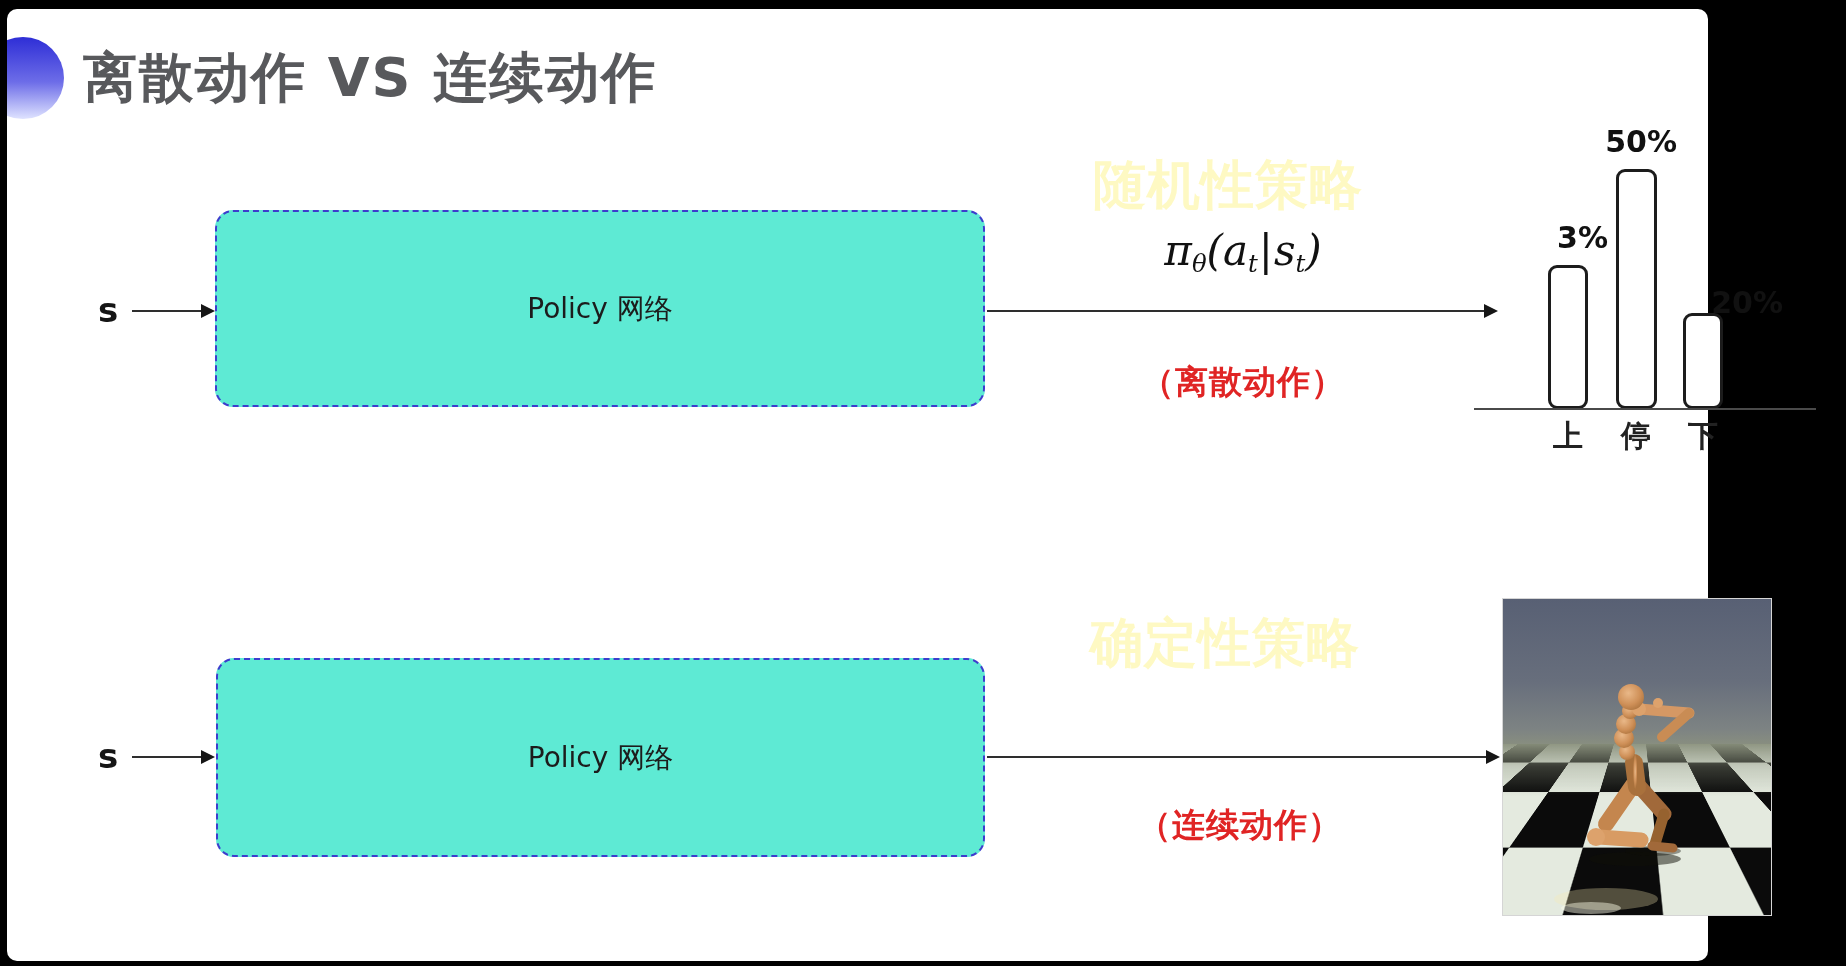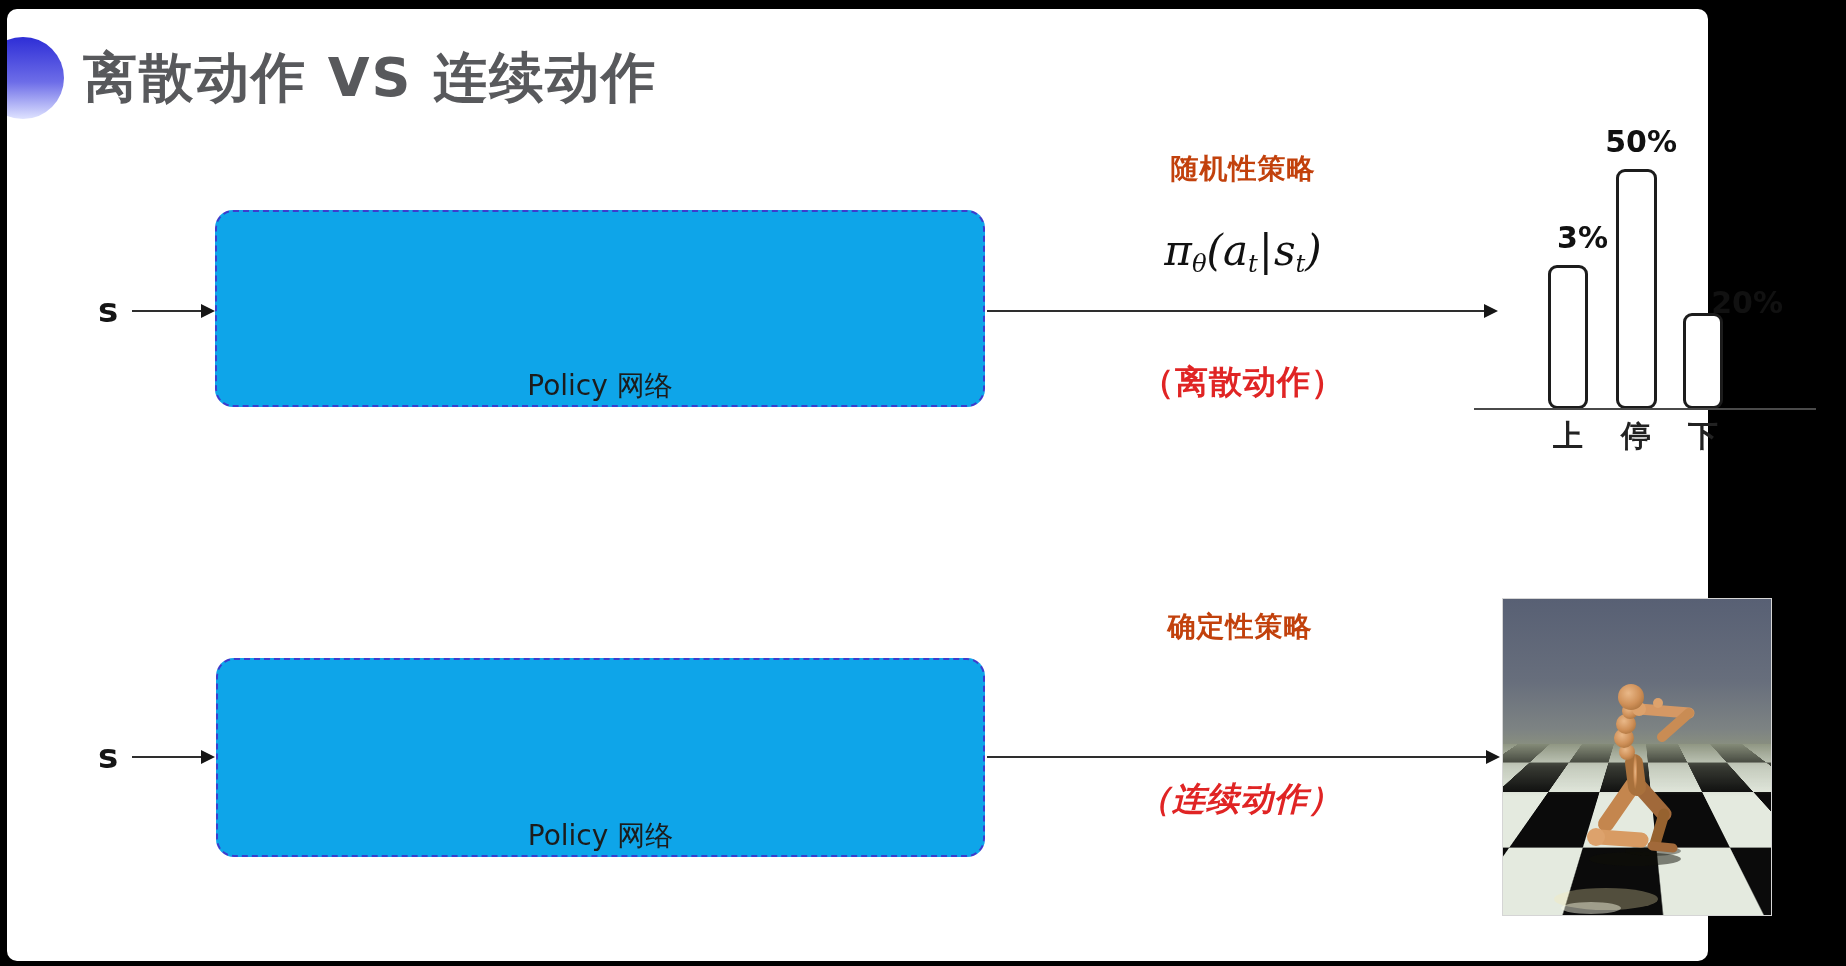--- a/index.html
+++ b/index.html
@@ -17,24 +17,24 @@
                 color:#58595c; letter-spacing:2px; }
 
   
   .s-label { position:absolute; width:40px; text-align:center; font-size:34px;
              font-weight:600; color:#151515; }
   .arrow { position:absolute; height:2px; background:#2e2e2e; }
   .arrow::after { content:""; position:absolute; right:-13px; top:-6px;
                   border-left:14px solid #161616;
                   border-top:7px solid transparent; border-bottom:7px solid transparent; }
   .policy-box { position:absolute; border:2px dashed #3d3dcd; border-radius:18px;
-                display:flex; align-items:flex-end; justify-content:center; background:#0ea5e9; }
+                display:flex; align-items:center; justify-content:center; background:#5eead4; }
   .policy-box .box-label { font-size:28px; color:#1c1c1c; }
-  .policy-name { position:absolute; width:300px; text-align:center; font-size:28px;
-                 font-weight:600; color:#c2410c; letter-spacing:1px; }
+  .policy-name { position:absolute; width:300px; text-align:left; font-size:53px;
+                 font-weight:600; color:#fef9c3; letter-spacing:1px; }
   .formula { position:absolute; width:300px; text-align:center; font-size:42px;
              font-style:italic; font-family:"DejaVu Serif","Liberation Serif",serif;
              color:#111; }
   .formula sub { font-size:0.58em; font-style:italic; vertical-align:-0.3em; }
   .formula .bar { font-style:normal; padding:0 1px; }
   .action-type { position:absolute; width:300px; text-align:center; font-size:33px;
                  font-weight:700; color:#e02424; letter-spacing:1px; }
 
   
   .chart { position:absolute; left:1460px; top:100px; width:380px; height:360px; }
@@ -117,21 +117,21 @@
 
   <div class="policy-box" style="left:216px; top:658px; width:769px; height:199px;">
     <div class="box-label">Policy 网络</div>
   </div>
 
   <div class="arrow" style="left:987px; top:756px; width:500px;"></div>
 
   <div class="policy-name" style="left:1090px; top:608px;">确定性策略</div>
 
 
-  <div class="action-type" style="left:1090px; top:777px;font-style:italic;">（连续动作）</div>
+  <div class="action-type" style="left:1090px; top:803px;">（连续动作）</div>
 
   <div class="mjc">
     <div class="mjc-sky"></div>
     <div class="mjc-floor-wrap">
       <div class="mjc-floor"></div>
     </div>
     <div class="mjc-haze"></div>
     <svg width="270" height="318" viewBox="0 0 270 318">
       <defs>
         <radialGradient id="hg" cx="40%" cy="35%" r="75%">

